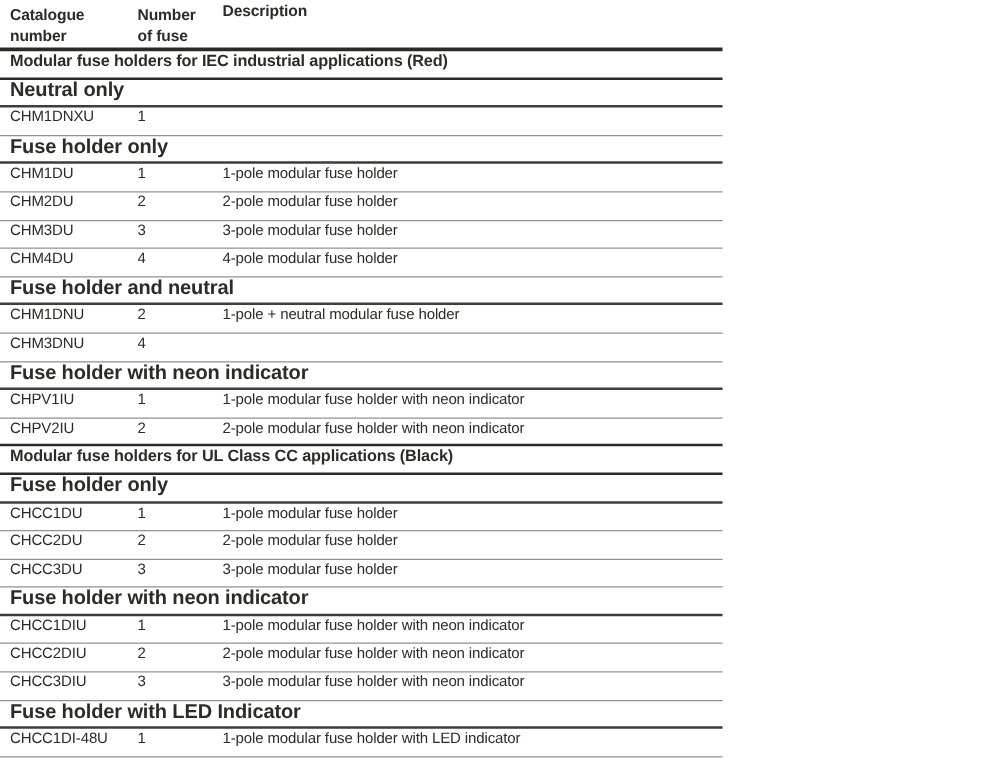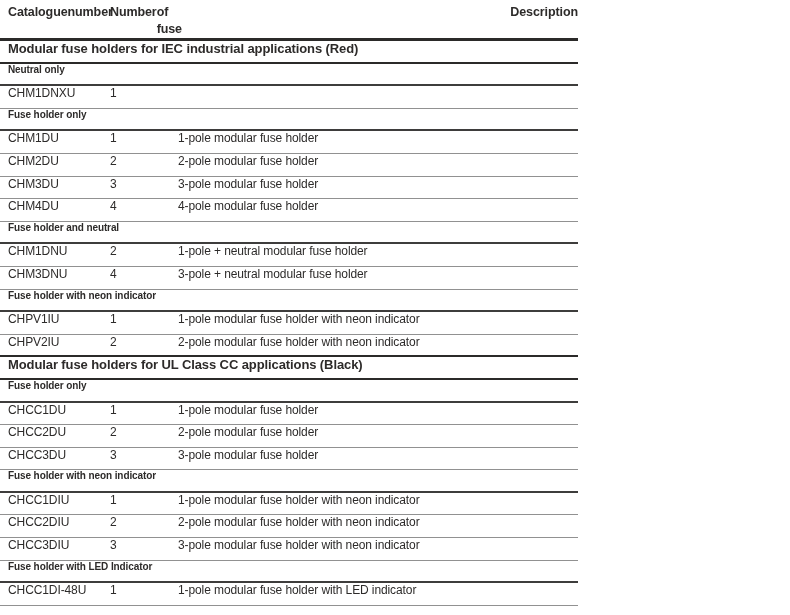--- a/index.html
+++ b/index.html
@@ -24,39 +24,39 @@
   
   .header-row{
     display:flex;
     height:41px;
     border-bottom:3px solid var(--dark-rule);
     font-weight:bold;
     font-size:12.5px;
     line-height:17px;
     letter-spacing:-0.1px;
   }
-  .header-row .hcol{display:flex;justify-content:flex-start;padding-top:4px;}
+  .header-row .hcol{display:flex;flex-direction:column;justify-content:flex-start;padding-top:4px;}
   .header-row .c3{justify-content:flex-end;padding-bottom:20px;}
 
   
   .band{
     display:flex;
     height:22.6px;
     font-size:12px;
     letter-spacing:-0.1px;
     border-bottom:1px solid var(--gray-rule);
   }
   .band.section{
     font-weight:bold;
     font-size:13px;
     border-bottom:2.5px solid var(--dark-rule);
   }
   .band.subsection{
     font-weight:bold;
-    font-size:10px;
+    font-size:16px;
     border-bottom:2px solid var(--mid-rule);
   }
   .band.before-section{
     border-bottom:2.5px solid var(--dark-rule);
   }
   .band .title{padding-left:8px;}
 
   
   .c1{width:110px;padding-left:8px;flex-shrink:0;}
   .c2{width:68px;flex-shrink:0;}
@@ -120,21 +120,20 @@
           <span class="title">Fuse holder and neutral</span>
         </div>
         <div class="band row">
           <span class="c1">CHM1DNU</span>
           <span class="c2">2</span>
           <span class="c3">1-pole + neutral modular fuse holder</span>
         </div>
         <div class="band row">
           <span class="c1">CHM3DNU</span>
           <span class="c2">4</span>
-          <span class="c3">3-pole + neutral modular fuse holder</span>
         </div>
         <div class="band subsection">
           <span class="title">Fuse holder with neon indicator</span>
         </div>
         <div class="band row">
           <span class="c1">CHPV1IU</span>
           <span class="c2">1</span>
           <span class="c3">1-pole modular fuse holder  with neon indicator</span>
         </div>
         <div class="band row before-section">

